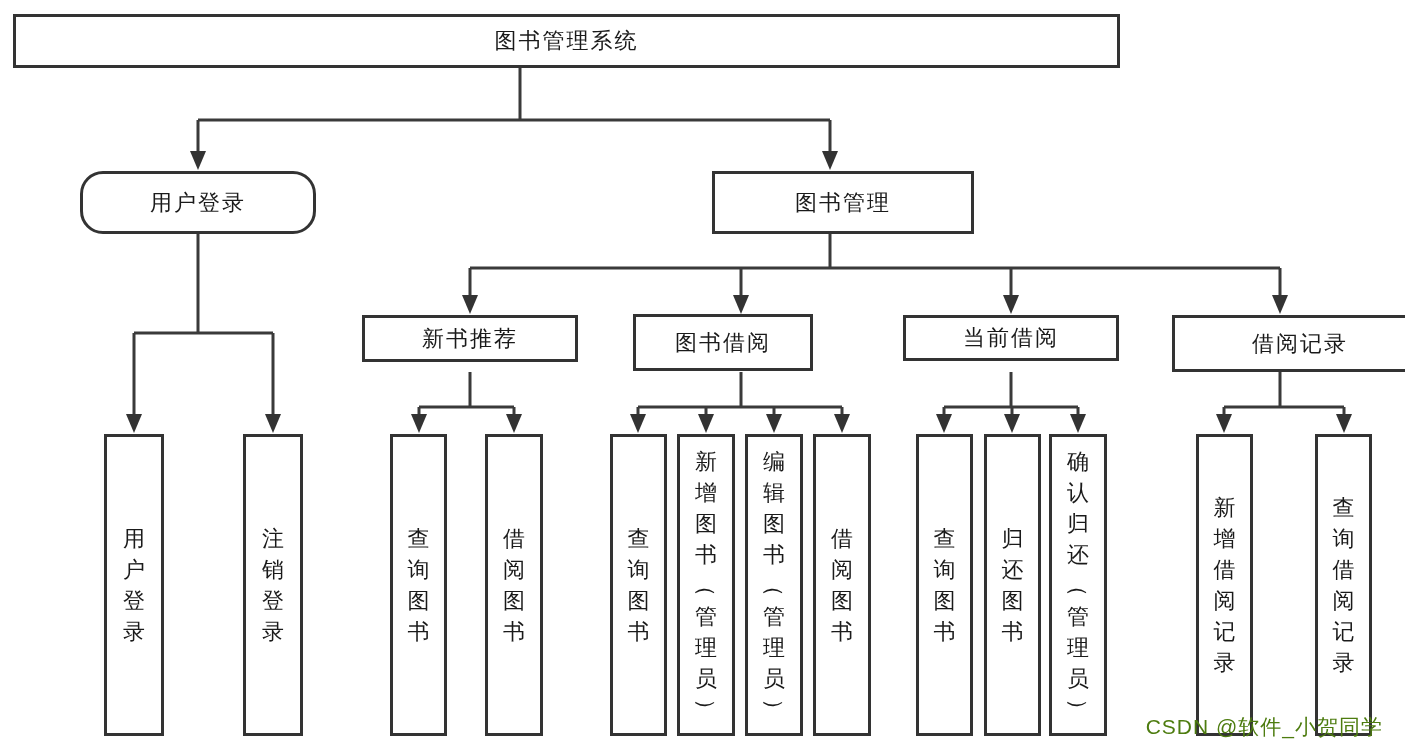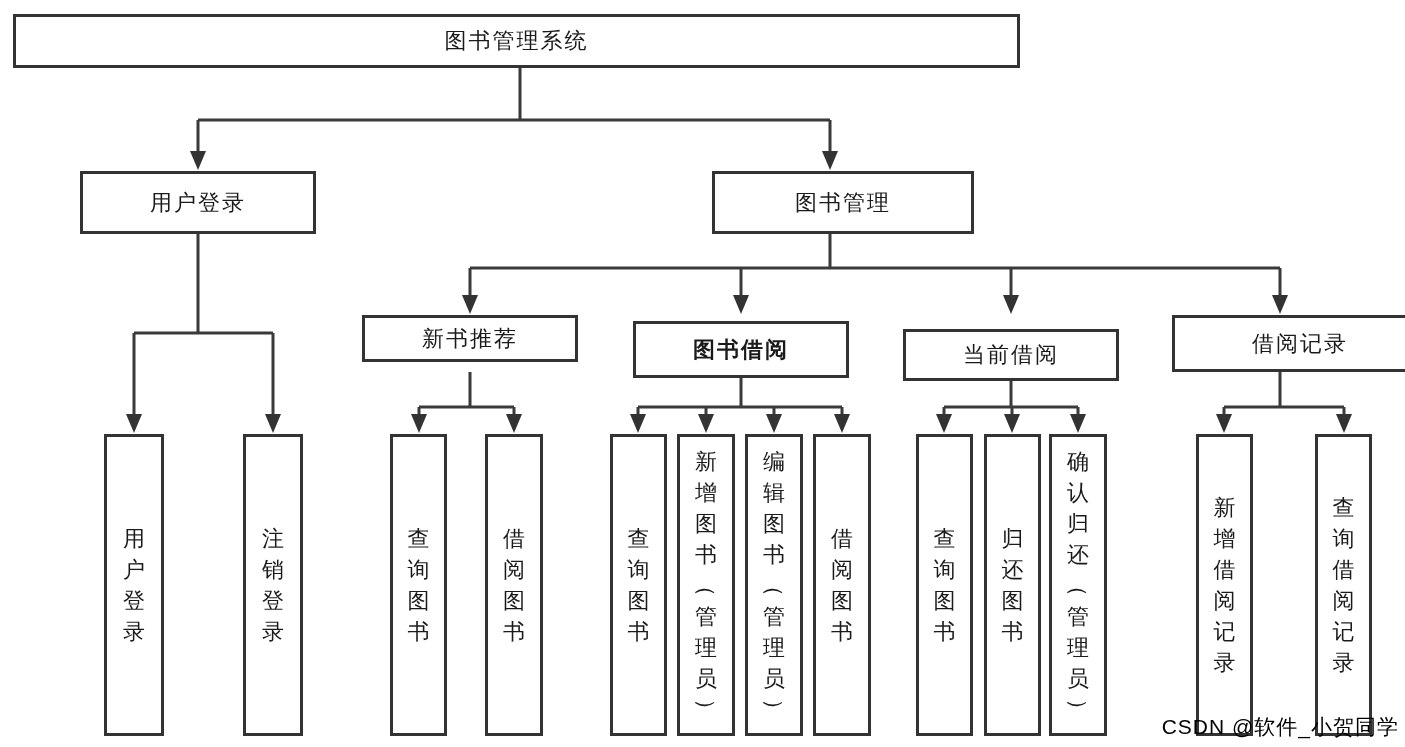--- a/index.html
+++ b/index.html
@@ -21,25 +21,25 @@
     align-items: center;
     justify-content: center;
     color: #1a1a1a;
   }
   .hnode { font-size: 22px; letter-spacing: 2px; white-space: nowrap; }
   .vnode { flex-direction: column; font-size: 22px; }
   .vchar { display: block; height: 31px; line-height: 31px; text-align: center; }
   .vchar.rot { transform: rotate(90deg); }
   .watermark {
     position: absolute;
-    right: 6px;
+    right: 22px;
     top: 713px;
     font-size: 21px;
     letter-spacing: 1px;
-    color: #000000;
+    color: #4d7c0f;
     white-space: nowrap;
   }
 </style>
 </head>
 <body>
 
 <div class="canvas">
 
   <svg id="wires" viewBox="0 0 1405 747" xmlns="http://www.w3.org/2000/svg">
     <g stroke="#3a3a3a" stroke-width="3" fill="none">
@@ -67,28 +67,28 @@
       <polygon points="766,414 782,414 774,433"></polygon>
       <polygon points="834,414 850,414 842,433"></polygon>
       <polygon points="936,414 952,414 944,433"></polygon>
       <polygon points="1004,414 1020,414 1012,433"></polygon>
       <polygon points="1070,414 1086,414 1078,433"></polygon>
       <polygon points="1216,414 1232,414 1224,433"></polygon>
       <polygon points="1336,414 1352,414 1344,433"></polygon>
     </g>
   </svg>
 
-  <div class="node hnode" style="left:13px; top:14px; width:1007px; height:54px;">图书管理系统</div>
+  <div class="node hnode" style="left:13px; top:14px; width:1107px; height:54px;">图书管理系统</div>
 
-  <div class="node hnode" style="left:80px; top:171px; width:236px; height:63px;">用户登录</div>
+  <div class="node hnode" style="left:80px; top:171px; width:236px; height:63px;border-radius:23px;">用户登录</div>
   <div class="node hnode" style="left:712px; top:171px; width:262px; height:63px;">图书管理</div>
 
   <div class="node hnode" style="left:362px; top:315px; width:216px; height:47px;">新书推荐</div>
-  <div class="node hnode" style="left:633px; top:321px; width:216px; height:57px;font-weight:bold;">图书借阅</div>
-  <div class="node hnode" style="left:903px; top:329px; width:216px; height:52px;">当前借阅</div>
+  <div class="node hnode" style="left:633px; top:314px; width:180px; height:57px;">图书借阅</div>
+  <div class="node hnode" style="left:903px; top:315px; width:216px; height:46px;">当前借阅</div>
   <div class="node hnode" style="left:1172px; top:315px; width:256px; height:57px;">借阅记录</div>
 
   <div class="node vnode" style="left:104px; top:434px; width:60px; height:302px;">
       <span class="vchar">用</span>
       <span class="vchar">户</span>
       <span class="vchar">登</span>
       <span class="vchar">录</span>
     </div>
   <div class="node vnode" style="left:243px; top:434px; width:60px; height:302px;">
       <span class="vchar">注</span>

